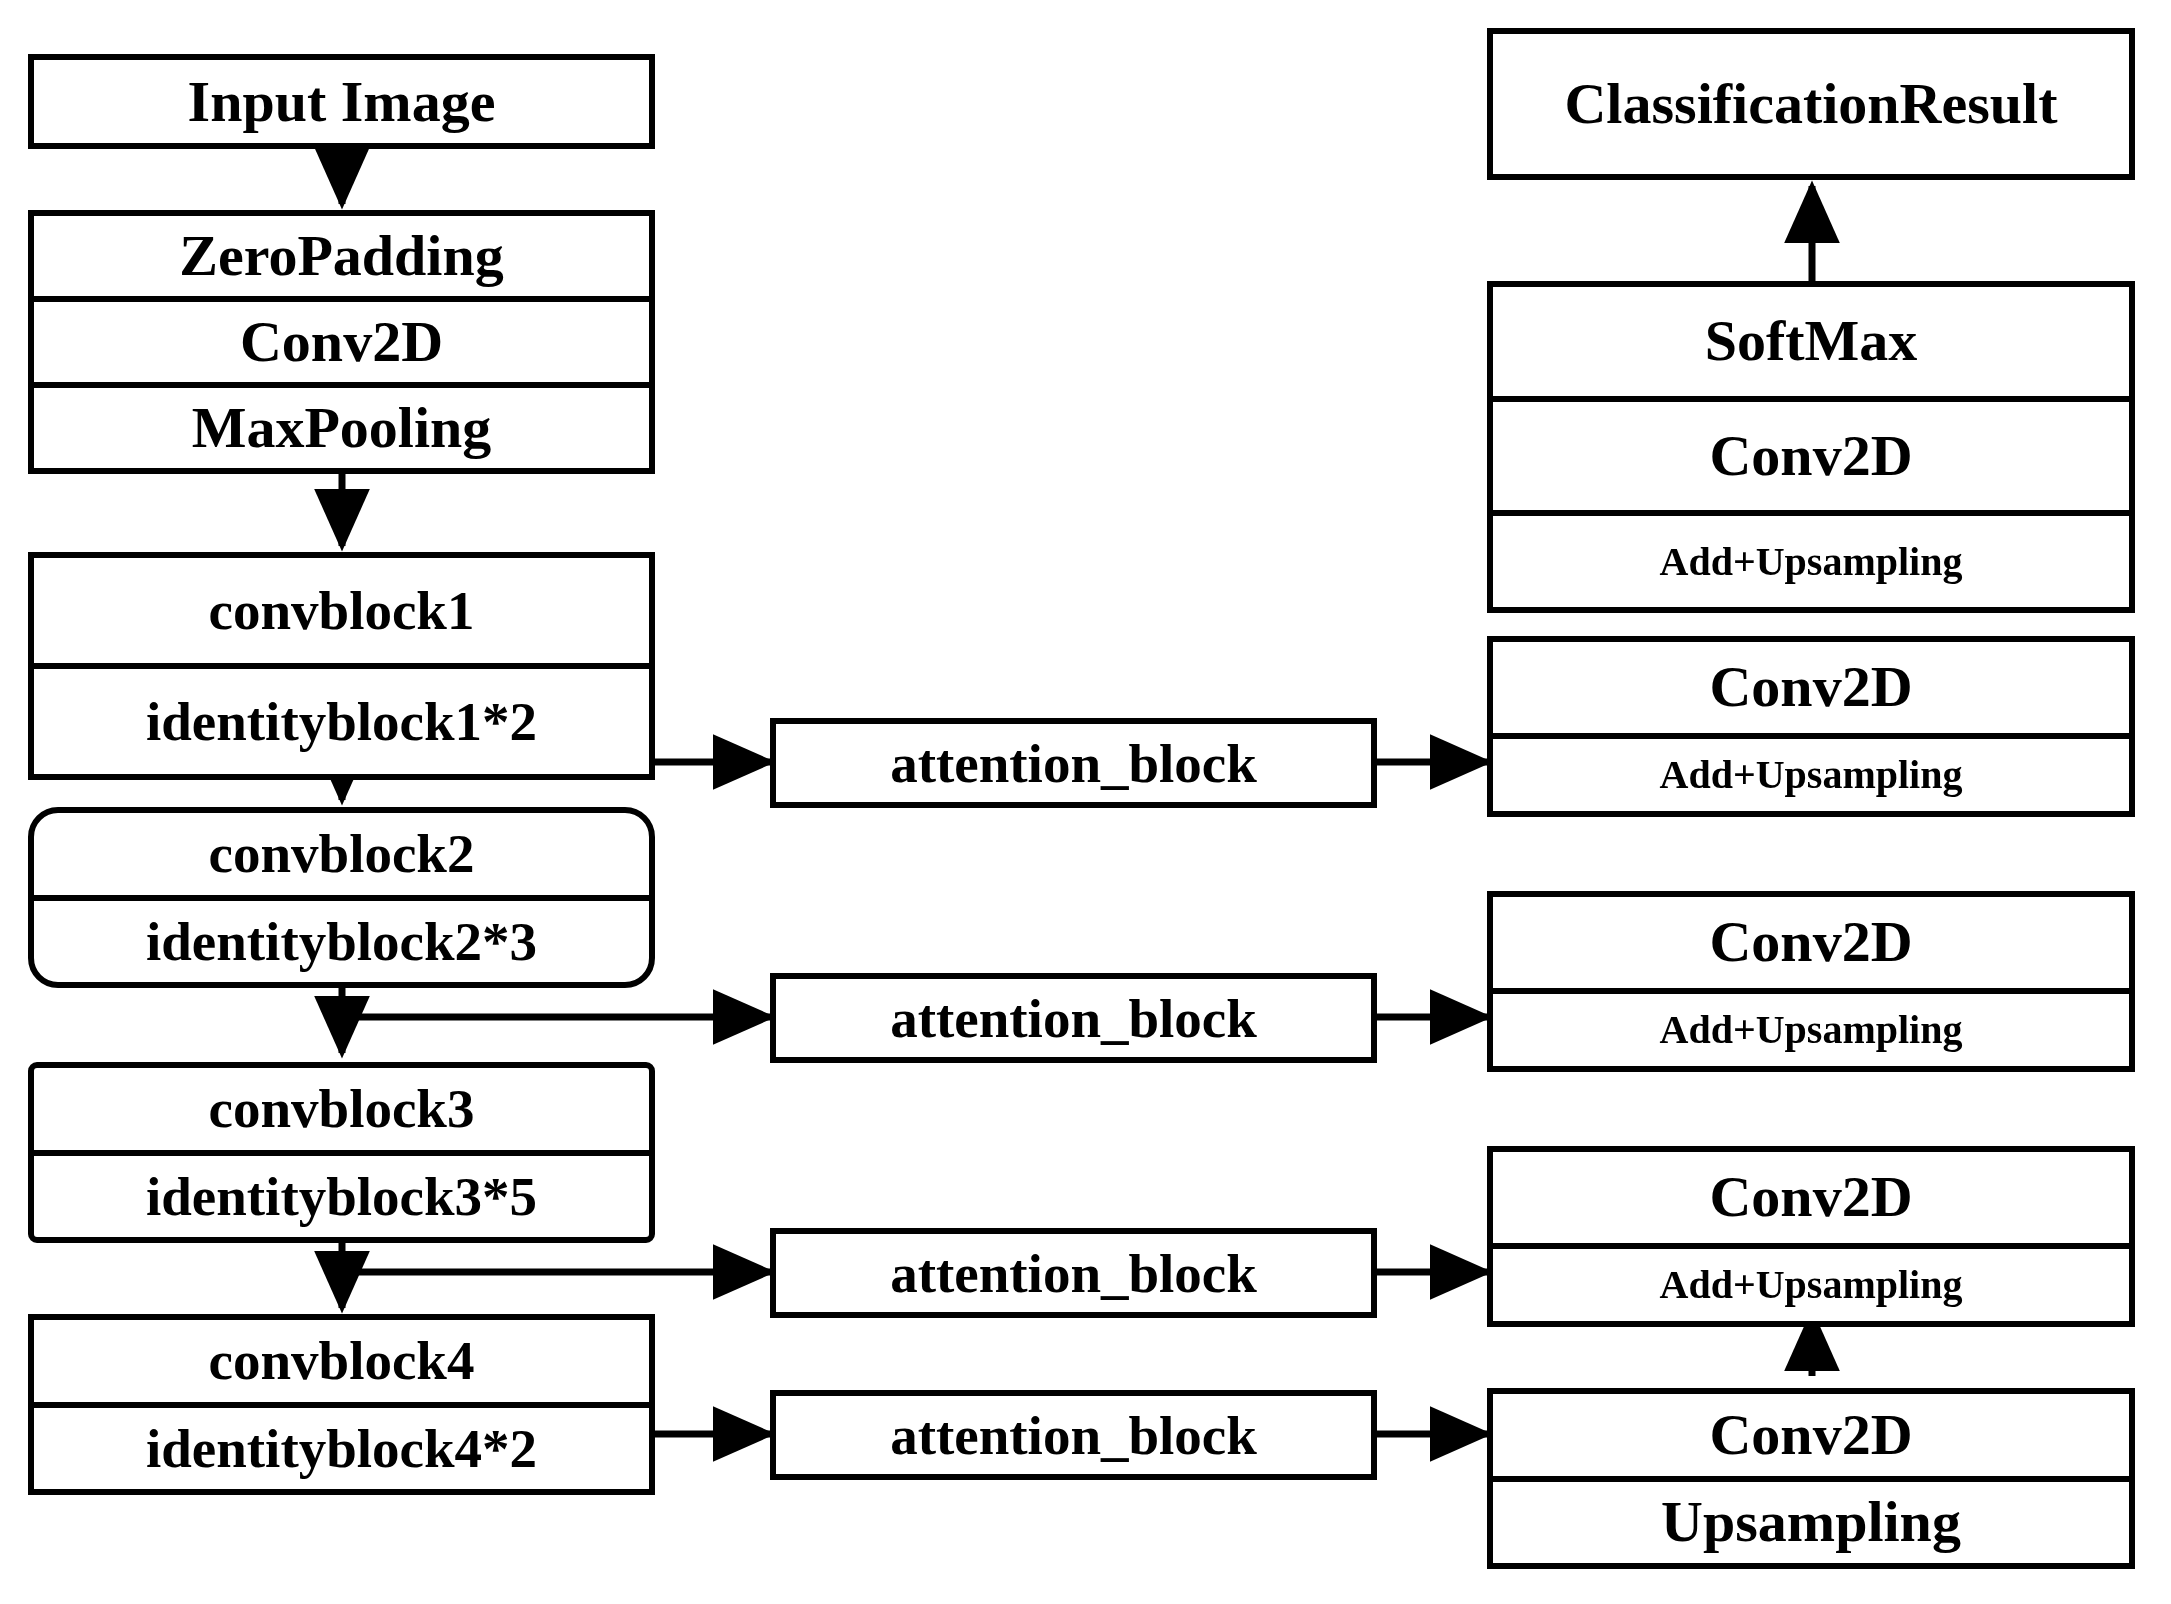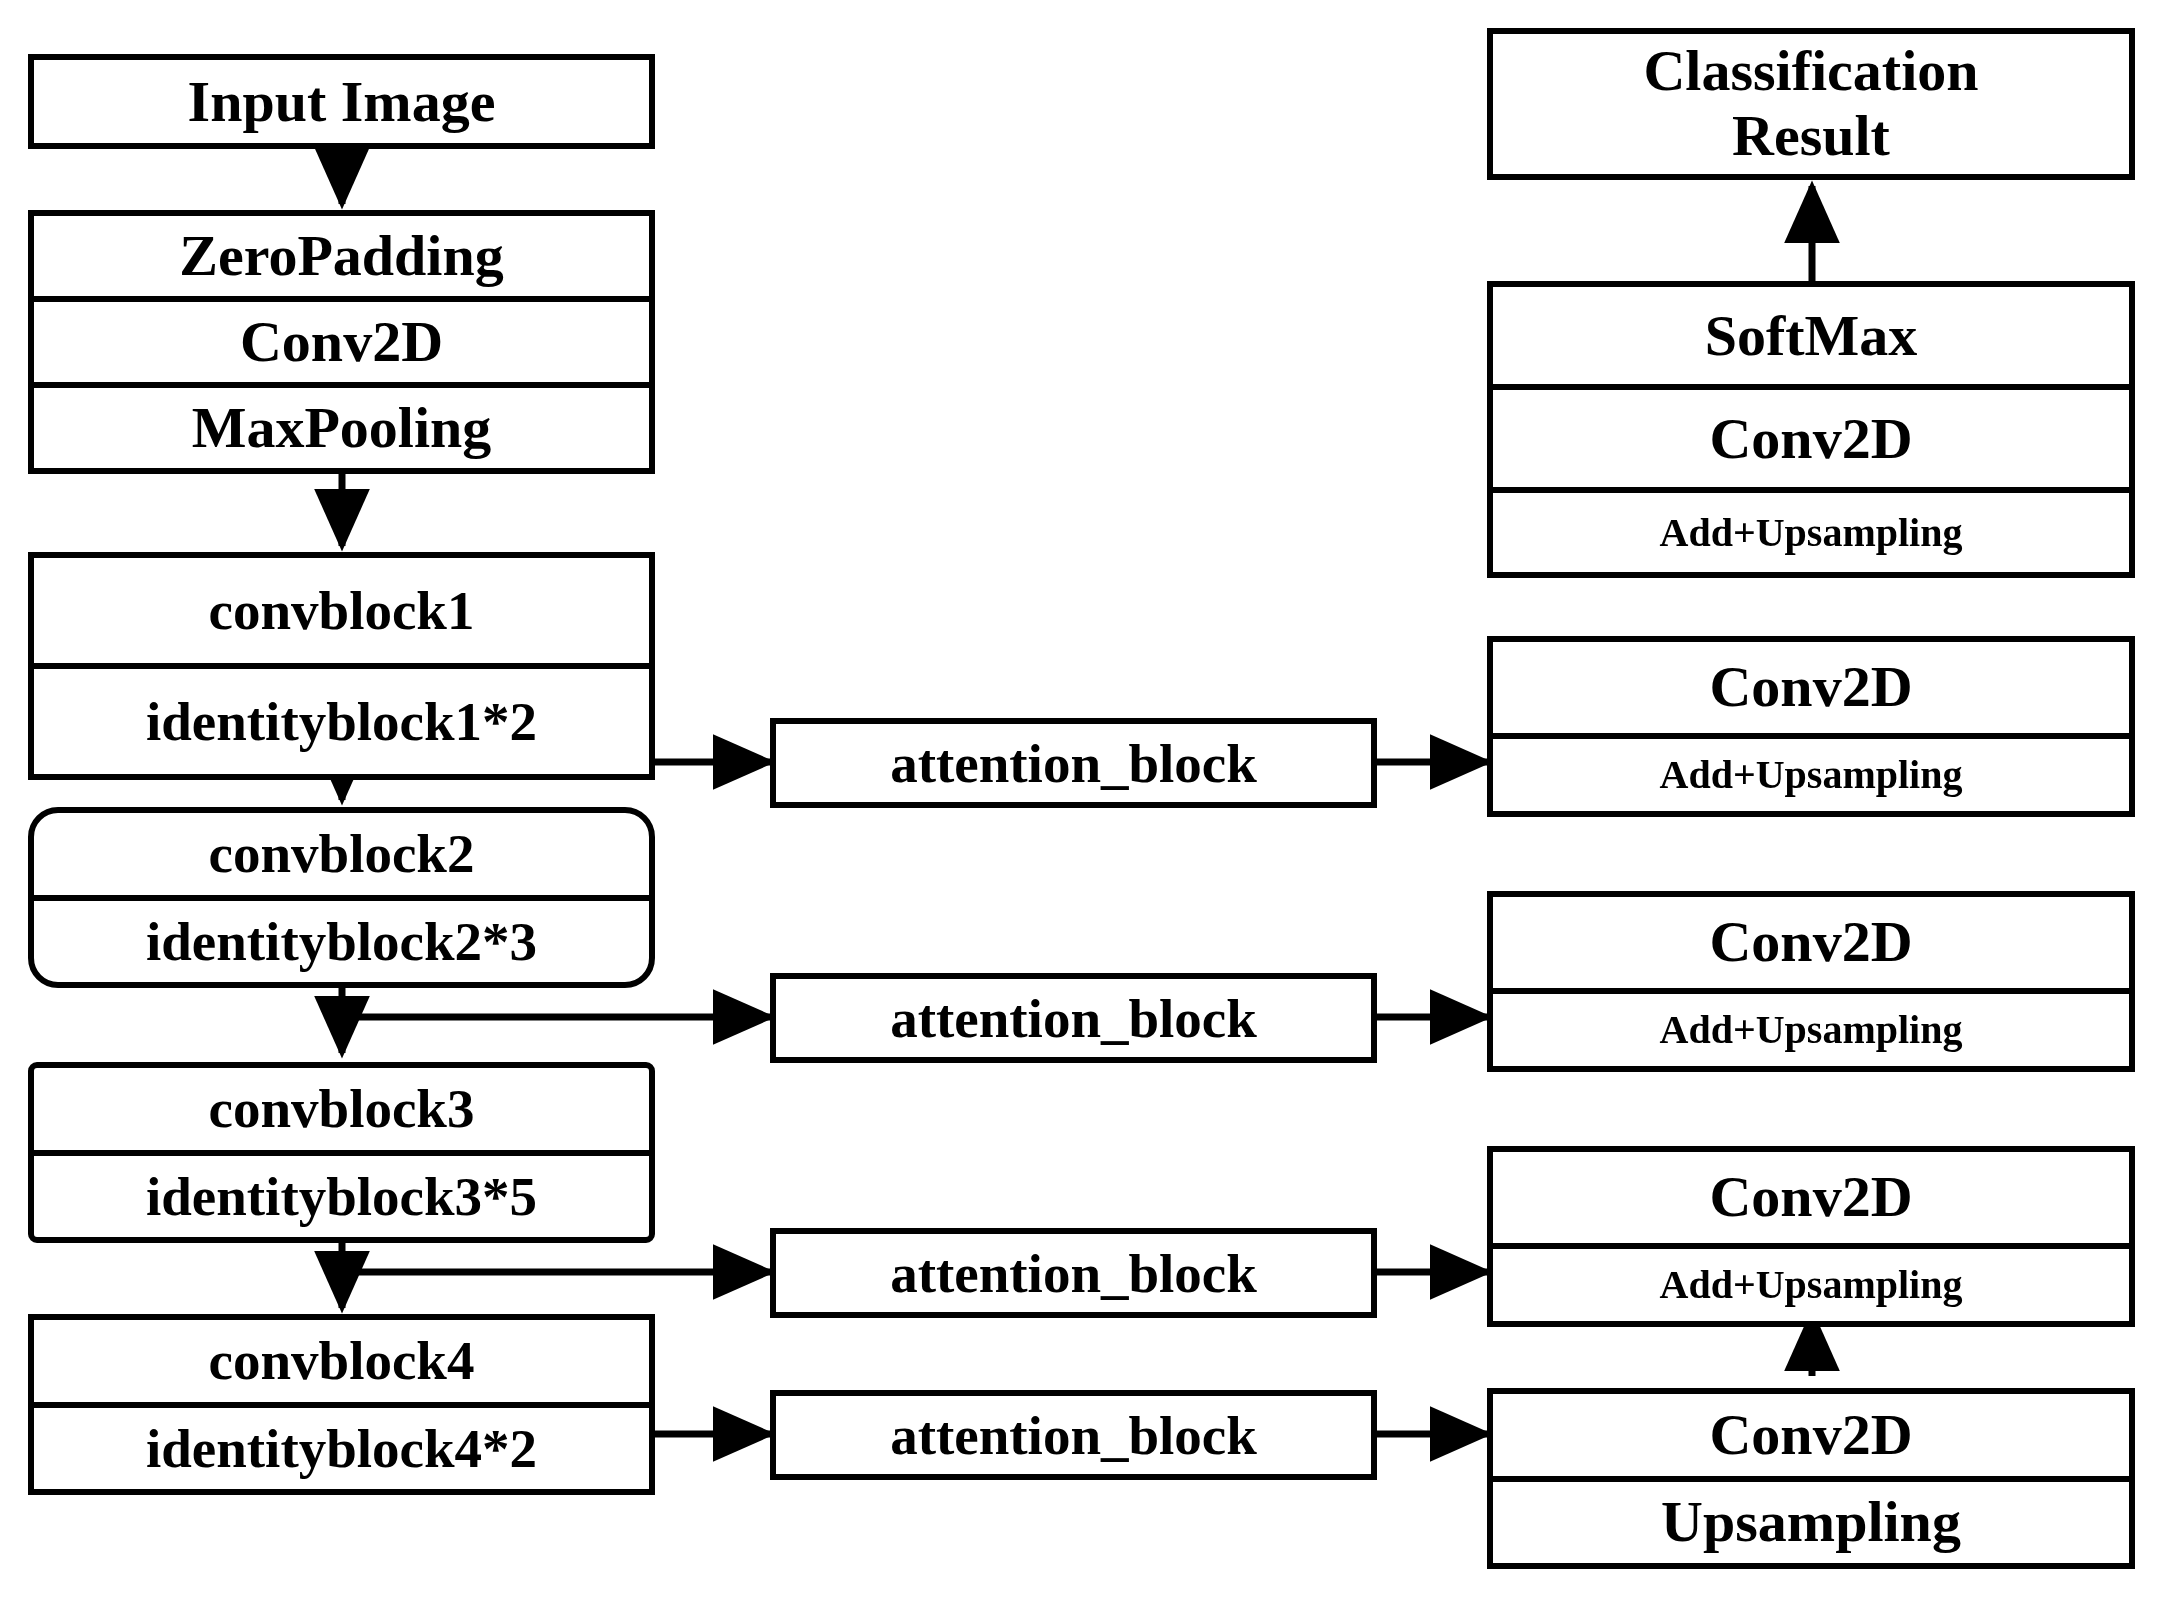--- a/index.html
+++ b/index.html
@@ -36,21 +36,20 @@
     white-space: nowrap;
     letter-spacing: 0px;
   }
   .row + .row {
     border-top: 6px solid #000000;
   }
   .fs-big   { font-size: 58px; }
   .fs-mid   { font-size: 55px; }
   .fs-small { font-size: 40px; }
   .two-line {
-    flex-direction: column;
     line-height: 1.12;
   }
   .two-line span { display: block; }
   svg#wires {
     position: absolute;
     left: 0;
     top: 0;
     width: 2171px;
     height: 1604px;
     z-index: 1;
@@ -146,21 +145,21 @@
     <div class="row fs-mid">attention_block</div>
   </div>
 
   <div class="node" style="left:1487px; top:28px; width:648px; height:152px;">
     <div class="row fs-big two-line">
       <span>Classification</span>
       <span>Result</span>
     </div>
   </div>
 
-  <div class="node" style="left:1487px; top:281px; width:648px; height:297px;font-family:Liberation Serif, serif;">
+  <div class="node" style="left:1487px; top:281px; width:648px; height:332px;font-family:Liberation Serif, serif;">
     <div class="row fs-big">SoftMax</div>
     <div class="row fs-big">Conv2D</div>
     <div class="row fs-small">Add+Upsampling</div>
   </div>
 
   <div class="node" style="left:1487px; top:636px; width:648px; height:181px;">
     <div class="row fs-big">Conv2D</div>
     <div class="row fs-small">Add+Upsampling</div>
   </div>
 

